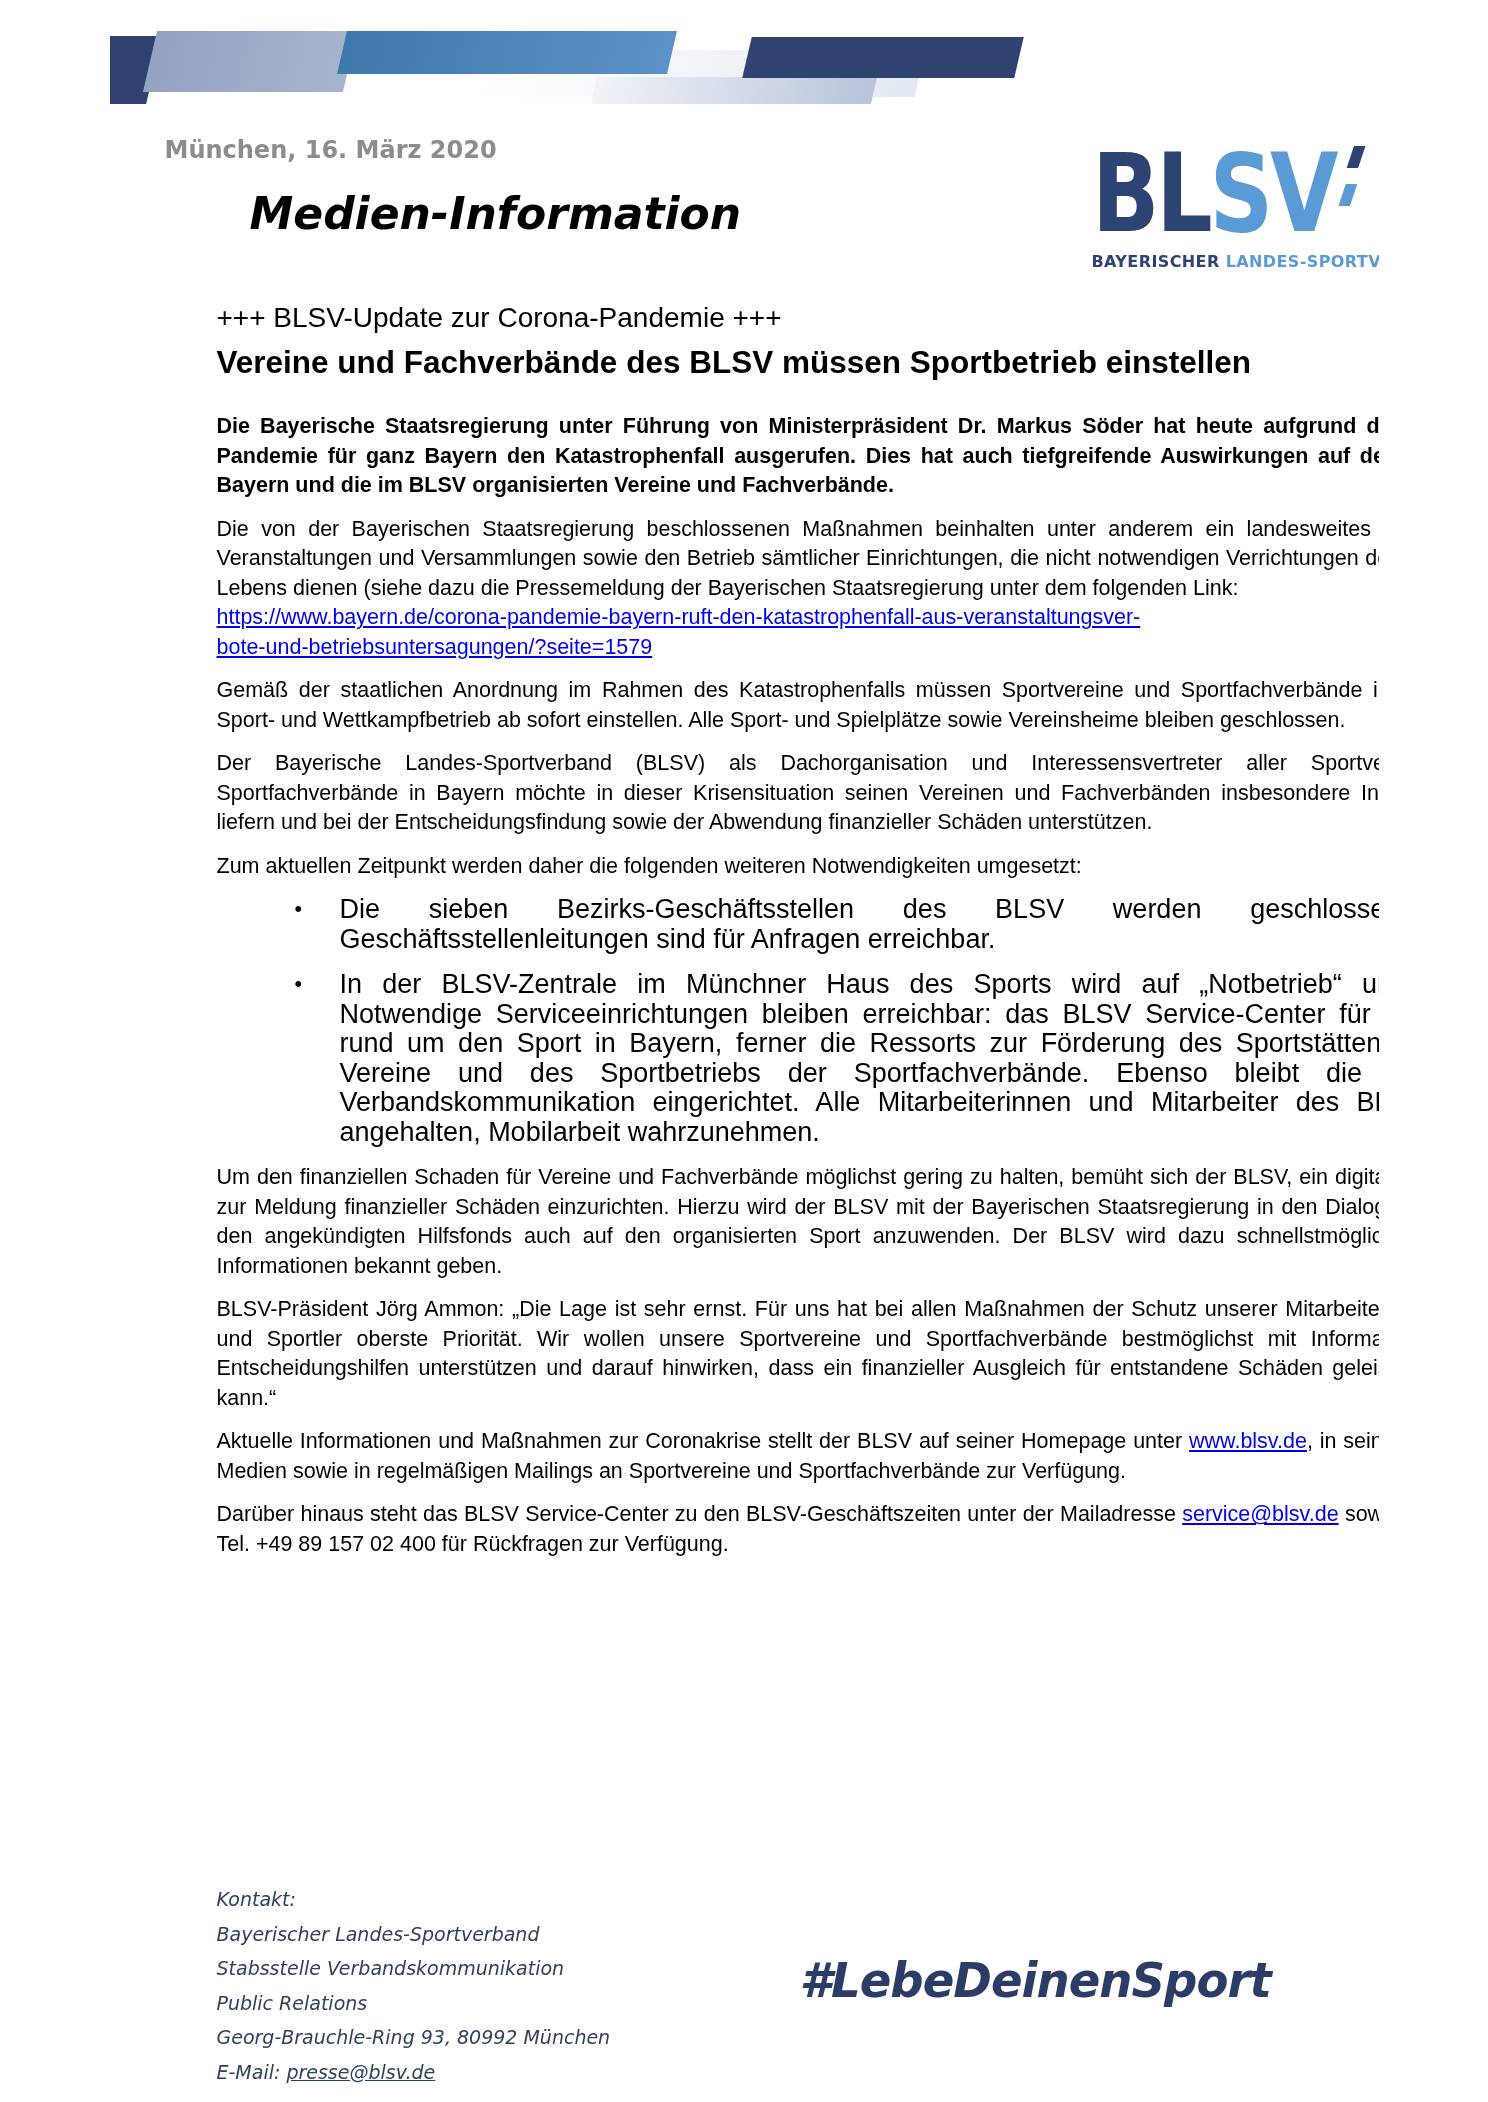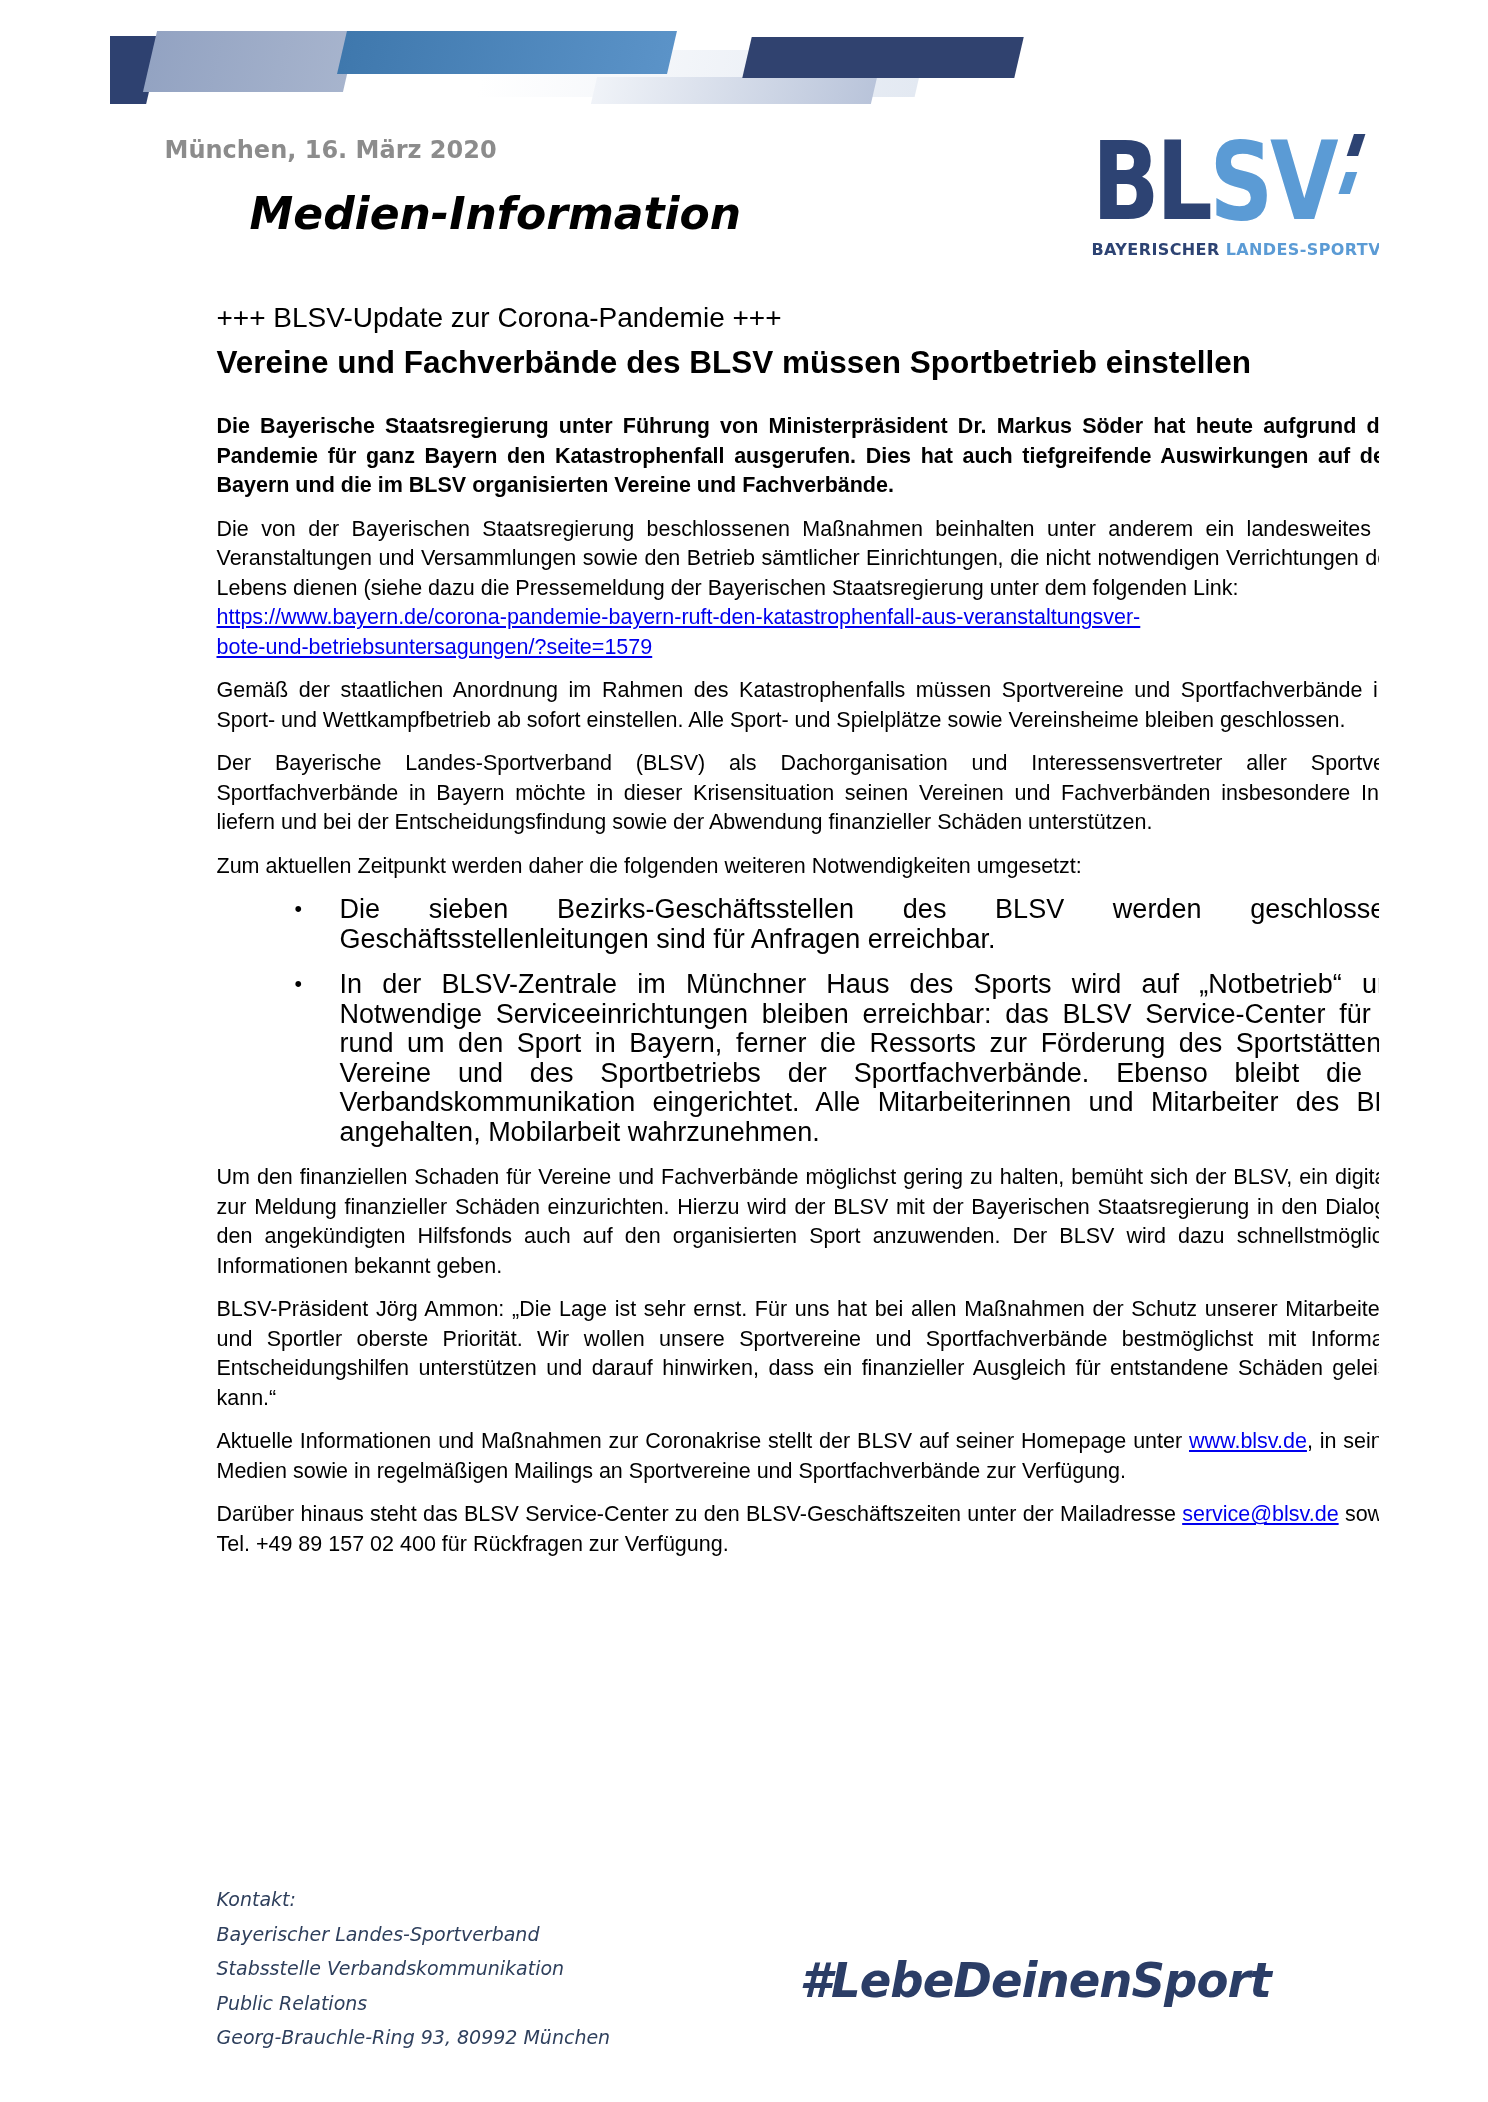--- a/index.html
+++ b/index.html
@@ -25,21 +25,21 @@
   .dateline{
     position:absolute;left:55px;top:136px;
     font-family:"DejaVu Sans",sans-serif;
     font-weight:bold;font-size:24px;color:#8c8c8c;
   }
   .doc-title{
     position:absolute;left:140px;top:188px;
     font-family:"DejaVu Sans",sans-serif;
     font-weight:bold;font-style:italic;font-size:44px;color:#000;
   }
-  .logo{position:absolute;left:982px;top:132px;width:352px;text-align:left;}
+  .logo{position:absolute;left:982px;top:144px;width:352px;text-align:left;}
   .logo-big{
     font-family:"DejaVu Sans",sans-serif;
     font-weight:bold;font-size:108px;line-height:100px;
     letter-spacing:-4px;
     transform:scaleX(0.82);transform-origin:left top;
     white-space:nowrap;
   }
   .logo-dark{color:#2d4373;}
   .logo-light{color:#5b9bd5;}
   .logo-slashes{display:inline-block;position:relative;width:36px;height:84px;vertical-align:top;}
@@ -137,16 +137,17 @@
         <p class="para"><span>Darüber hinaus steht das BLSV Service-Center zu den BLSV-Geschäftszeiten unter der Mailadresse </span><a class="link">service@blsv.de</a><span> sowie unter der Tel. +49 89 157 02 400 für Rückfragen zur Verfügung.</span></p>
       </div>
   </div>
 
   <div class="contact" id="contact-block">
       <div><span>Kontakt:</span></div>
       <div><span>Bayerischer Landes-Sportverband</span></div>
       <div><span>Stabsstelle Verbandskommunikation</span></div>
       <div><span>Public Relations</span></div>
       <div><span>Georg-Brauchle-Ring 93, 80992 München</span></div>
+      <div><span>E-Mail: </span><a class="link">presse@blsv.de</a></div>
     </div>
   <div class="hashtag">#LebeDeinenSport</div>
 
 </div>
 
 </body></html>

